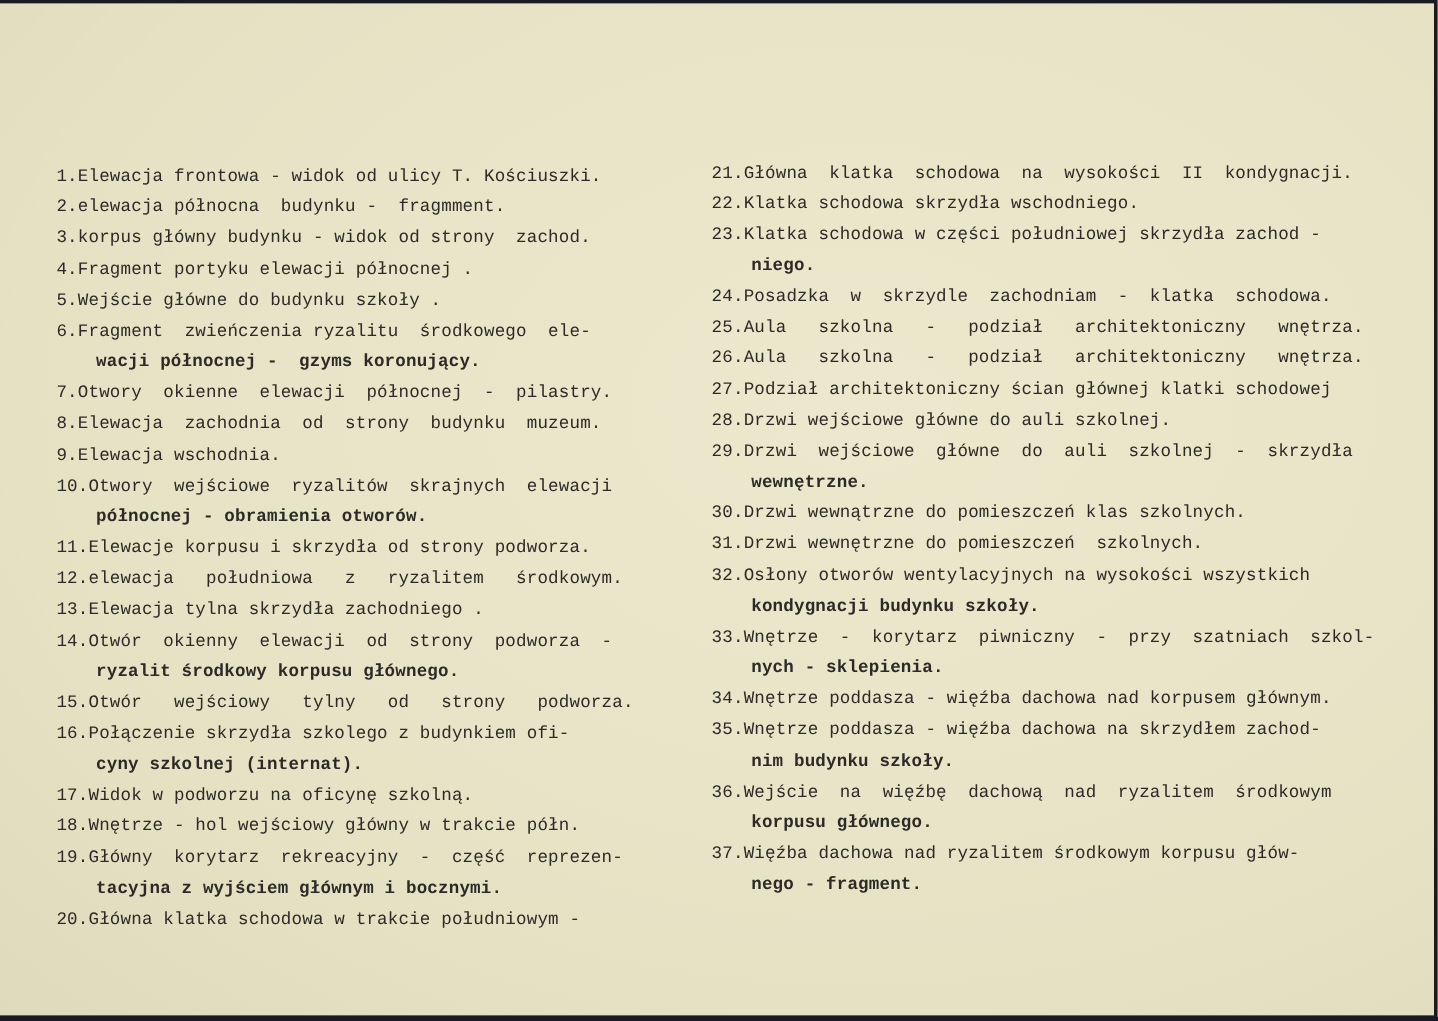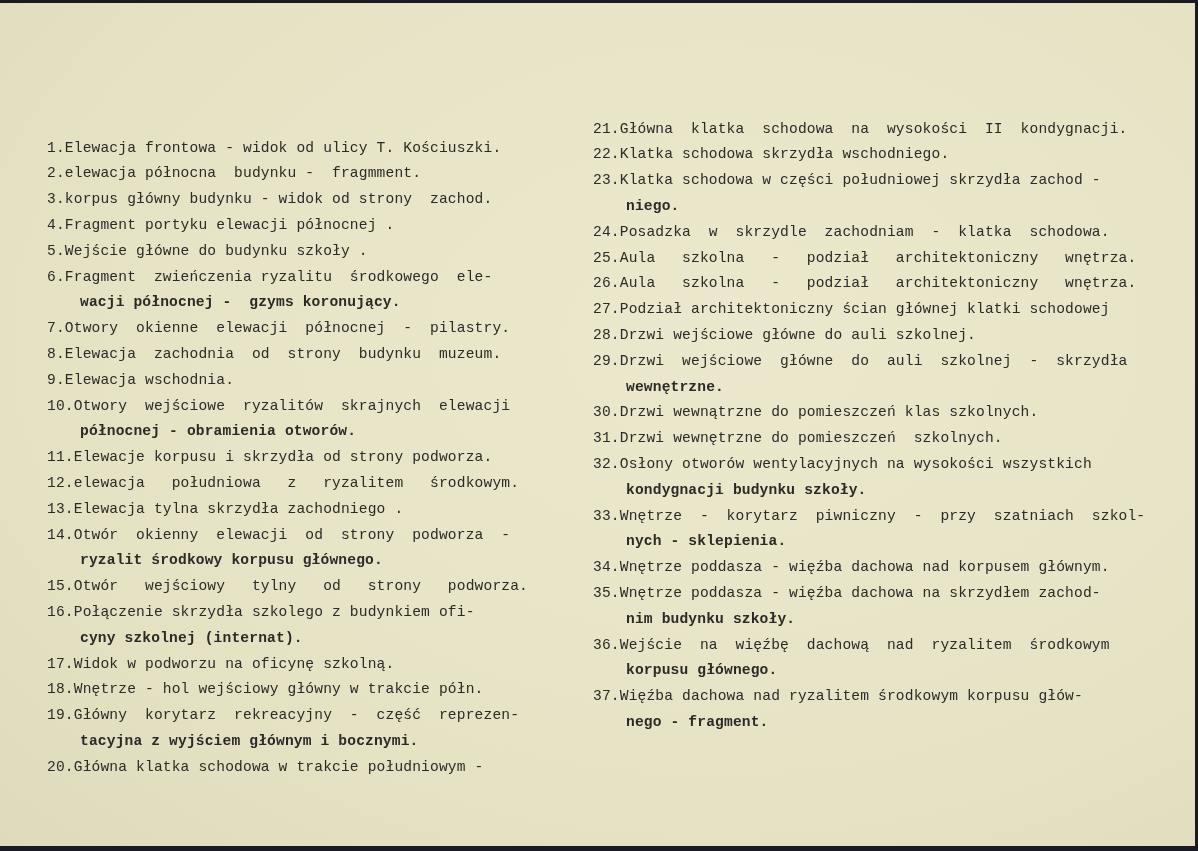--- a/index.html
+++ b/index.html
@@ -17,21 +17,21 @@
     .col {
       position: absolute;
       font-family: "Liberation Mono", "DejaVu Sans Mono", monospace;
       font-size: 14.6px;
       color: #2b2a26;
       line-height: 25.8px;
       white-space: pre;
       letter-spacing: 0.15px;
     }
     .col-left { left: 47px; top: 81px; }
-    .col-right { left: 593px; top: 62px; }
+    .col-right { left: 593px; top: 78px; }
     .heading { font-weight: bold; margin-bottom: 0; }
     .item { display: block; }
     .cont { display: block; padding-left: 33px; font-weight: bold; }
   </style>
 </head>
 <body>
 
 <div class="page">
   <div class="col col-left">
     <div id="left-list"><div><span class="item">1.Elewacja frontowa - widok od ulicy T. Kościuszki.</span></div><div><span class="item">2.elewacja północna  budynku -  fragmment.</span></div><div><span class="item">3.korpus główny budynku - widok od strony  zachod.</span></div><div><span class="item">4.Fragment portyku elewacji północnej .</span></div><div><span class="item">5.Wejście główne do budynku szkoły .</span></div><div><span class="item">6.Fragment  zwieńczenia ryzalitu  środkowego  ele-</span><span class="cont">wacji północnej -  gzyms koronujący.</span></div><div><span class="item">7.Otwory  okienne  elewacji  północnej  -  pilastry.</span></div><div><span class="item">8.Elewacja  zachodnia  od  strony  budynku  muzeum.</span></div><div><span class="item">9.Elewacja wschodnia.</span></div><div><span class="item">10.Otwory  wejściowe  ryzalitów  skrajnych  elewacji</span><span class="cont">północnej - obramienia otworów.</span></div><div><span class="item">11.Elewacje korpusu i skrzydła od strony podworza.</span></div><div><span class="item">12.elewacja   południowa   z   ryzalitem   środkowym.</span></div><div><span class="item">13.Elewacja tylna skrzydła zachodniego .</span></div><div><span class="item">14.Otwór  okienny  elewacji  od  strony  podworza  -</span><span class="cont">ryzalit środkowy korpusu głównego.</span></div><div><span class="item">15.Otwór   wejściowy   tylny   od   strony   podworza.</span></div><div><span class="item">16.Połączenie skrzydła szkolego z budynkiem ofi-</span><span class="cont">cyny szkolnej (internat).</span></div><div><span class="item">17.Widok w podworzu na oficynę szkolną.</span></div><div><span class="item">18.Wnętrze - hol wejściowy główny w trakcie półn.</span></div><div><span class="item">19.Główny  korytarz  rekreacyjny  -  część  reprezen-</span><span class="cont">tacyjna z wyjściem głównym i bocznymi.</span></div><div><span class="item">20.Główna klatka schodowa w trakcie południowym -</span></div></div>

